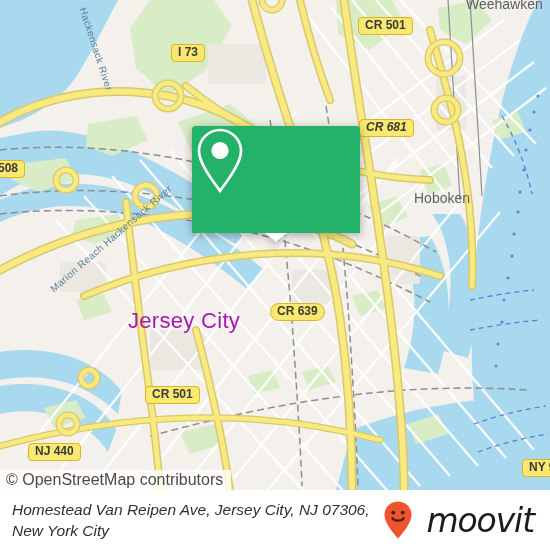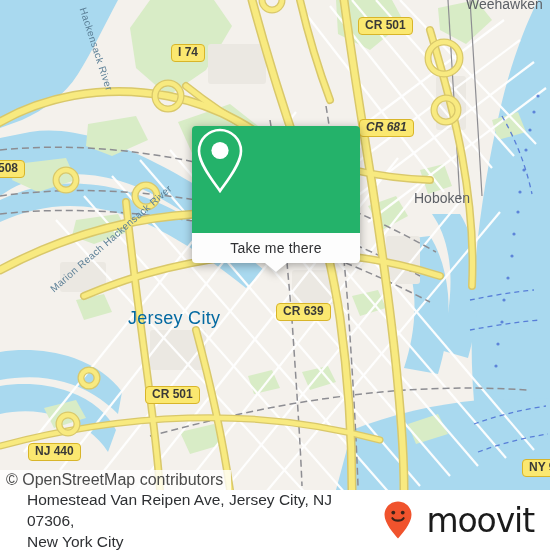--- a/index.html
+++ b/index.html
@@ -11,21 +11,21 @@
   .app{position:relative;width:550px;height:550px;overflow:hidden;background:#fff;}
 
   
   .map{position:absolute;left:0;top:0;width:550px;height:490px;overflow:hidden;
        background:#f4f1ec;}
   .map svg{position:absolute;left:0;top:0;}
 
   
   .mlabel{position:absolute;color:#6d6f74;white-space:nowrap;
           font-family:"Liberation Sans",sans-serif;}
-  .city-lg{font-size:18px;color:#0369a1;letter-spacing:.3px;}
+  .city-lg{font-size:22px;color:#a21caf;letter-spacing:.3px;}
   .city-md{font-size:14px;color:#5d6066;}
   .river{font-size:10px;color:#5b7f96;letter-spacing:.4px;}
 
   
   .shield{position:absolute;background:#fbe870;border:1.6px solid #d8b52a;
           border-radius:4px;color:#3a3a38;font-size:12px;font-weight:bold;
           padding:1px 6px 2px 6px;line-height:13px;white-space:nowrap;
           font-family:"Liberation Sans",sans-serif;box-sizing:border-box;}
 
   
@@ -43,21 +43,21 @@
   .popup-foot span{font-size:14px;color:#2f3033;letter-spacing:.2px;}
   .popup-tail{position:absolute;left:50%;top:100%;margin-left:-11px;
               width:0;height:0;border-left:11px solid transparent;
               border-right:11px solid transparent;border-top:9px solid #fdfdfd;}
 
   
   .footer{position:absolute;left:0;top:490px;width:550px;height:60px;
           background:#ffffff;overflow:hidden;}
   .footer-inner{position:absolute;left:0;top:0;width:550px;height:60px;
                 display:flex;align-items:center;justify-content:space-between;
-                padding:0 16px 0 27px;box-sizing:border-box;}
+                padding:0 16px 0 12px;box-sizing:border-box;font-style:italic;}
   .addr{font-size:15.5px;line-height:21px;color:#2e3033;max-width:390px;}
   .logo{display:flex;align-items:center;gap:12px;}
   .logo-word{font-size:33px;line-height:33px;color:#1b1b1b;letter-spacing:-1.1px;
              font-weight:normal;font-family:"DejaVu Sans",sans-serif;}
 </style>
 </head>
 <body>
 
 <div class="app">
 
@@ -242,40 +242,37 @@
       </g>
     </svg>
 
     <div class="mlabel city-lg" style="left:128px;top:308px;">Jersey City</div>
     <div class="mlabel city-md" style="left:414px;top:190px;">Hoboken</div>
     <div class="mlabel city-md" style="left:466px;top:-4px;">Weehawken</div>
 
     <div class="mlabel river" style="left:88px;top:6px;transform:rotate(72deg);transform-origin:0 0;">Hackensack River</div>
     <div class="mlabel river" style="left:48px;top:286px;transform:rotate(-41deg);transform-origin:0 0;">Marion Reach Hackensack River</div>
 
-    <div class="shield" style="left:171px;top:44px;">I 74</div>
+    <div class="shield" style="left:171px;top:44px;">I 73</div>
     <div class="shield" style="left:358px;top:17px;">CR 501</div>
     <div class="shield" style="left:359px;top:119px;font-style:italic;">CR 681</div>
     <div class="shield" style="left:-9px;top:160px;">508</div>
-    <div class="shield" style="left:276px;top:303px;">CR 639</div>
+    <div class="shield" style="left:270px;top:303px;border-radius:9px;">CR 639</div>
     <div class="shield" style="left:145px;top:386px;">CR 501</div>
     <div class="shield" style="left:28px;top:443px;">NJ 440</div>
     <div class="shield" style="left:522px;top:459px;">NY 9A</div>
 
     <div class="attrib">© OpenStreetMap contributors</div>
 
     <div class="popup">
       <div class="popup-head">
         <svg width="56" height="70" viewBox="0 0 56 70">
           <path d="M28 4 C39.6 4 49 13.4 49 25 C49 38.5 33.5 57 28 65 C22.5 57 7 38.5 7 25 C7 13.4 16.4 4 28 4 Z" fill="none" stroke="#ffffff" stroke-width="2.6"></path>
           <circle cx="28" cy="24.5" r="8.6" fill="#ffffff"></circle>
         </svg>
-      </div>
-      <div class="popup-foot">
-        <span>Take me there</span>
       </div>
       <div class="popup-tail"></div>
     </div>
   </div>
 
   <div class="footer">
     <div class="footer-inner">
       <div class="addr">
         <div>Homestead Van Reipen Ave, Jersey City, NJ 07306,</div>
         <div>New York City</div>

